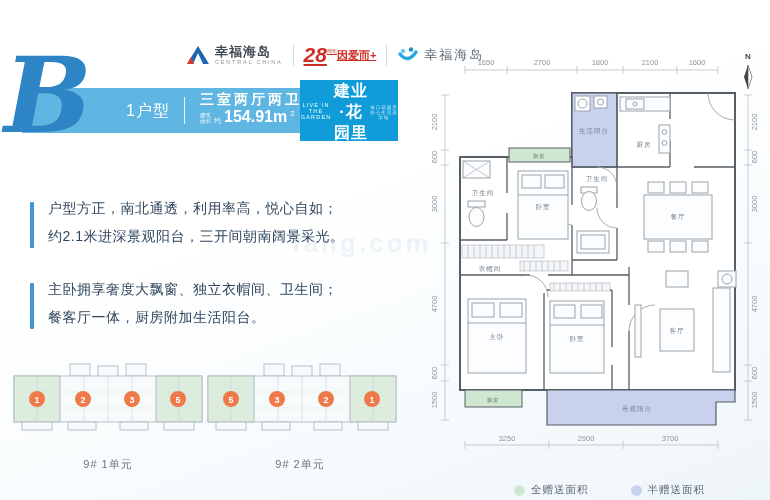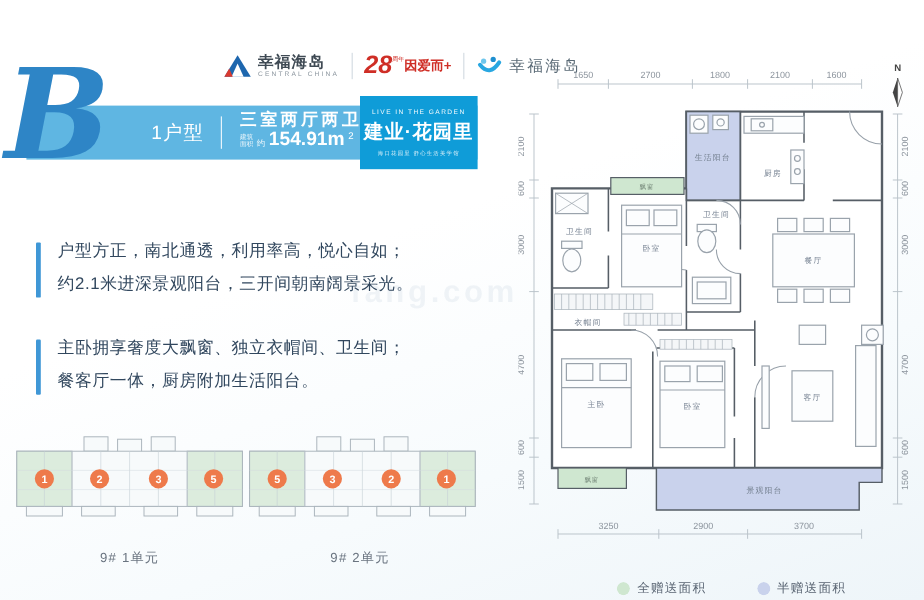--- a/index.html
+++ b/index.html
@@ -6,41 +6,41 @@
   #stage{position:relative;width:770px;height:500px;overflow:hidden;
     background:linear-gradient(160deg,#ffffff 40%,#f7fbfd 70%,#eef5f9 100%);
     font-family:"Liberation Sans","DejaVu Sans",sans-serif;}
   
   .header{position:absolute;left:186px;top:40px;height:30px;display:flex;align-items:center;gap:10px;}
   .brand{display:flex;align-items:center;gap:5px;}
   .brand1-text{display:flex;flex-direction:column;line-height:1;}
   .brand1-name{font-size:13px;font-weight:bold;color:#3f4a54;letter-spacing:1px;}
   .brand1-sub{font-size:5.5px;color:#8b959e;letter-spacing:1.8px;margin-top:2px;}
   .vdiv{width:1px;height:22px;background:#d5dde3;}
-  .brand2{display:flex;align-items:center;gap:0;color:#cf2e26;}
+  .brand2{display:flex;align-items:flex-end;gap:0;color:#cf2e26;text-decoration:underline;}
   .brand2-num{font-size:21px;font-weight:bold;line-height:.9;font-style:italic;}
   .brand2-sup{font-size:5px;margin-bottom:10px;}
   .brand2-slogan{font-size:11px;font-weight:bold;margin-bottom:1px;}
   .brand3-name{font-size:13px;color:#5a6a76;letter-spacing:2px;}
   
   .b-letter{position:absolute;left:4px;top:44px;font-family:"DejaVu Serif","Liberation Serif",serif;
     font-style:italic;font-weight:bold;font-size:104px;line-height:1;color:#2e85c6;z-index:3;}
   .banner-bar{position:absolute;left:22px;top:88px;width:376px;height:45px;background:#5fb6e2;z-index:1;}
   .banner-inner{position:relative;width:100%;height:100%;color:#fff;}
   .unit-type{position:absolute;left:104px;top:13px;font-size:16px;letter-spacing:1px;}
   .banner-div{position:absolute;left:162px;top:9px;width:1px;height:27px;background:rgba(255,255,255,.85);}
   .banner-specs{position:absolute;left:178px;top:4px;line-height:1;}
   .spec-layout{font-size:14px;font-weight:bold;letter-spacing:3px;}
   .spec-area{display:flex;align-items:flex-end;margin-top:3px;gap:3px;}
   .area-stack{display:flex;flex-direction:column;font-size:5.5px;line-height:1.2;opacity:.9;}
   .area-prefix{font-size:7px;margin-bottom:1px;opacity:.9;}
   .area-value{font-size:16px;font-weight:bold;}
   .area-sup{font-size:8px;margin-bottom:7px;}
   .logo-box{position:absolute;left:300px;top:80px;width:98px;height:61px;background:#0f9cd8;z-index:2;
-    display:flex;flex-direction:column;align-items:center;justify-content:center;color:#fff;text-align:center;}
+    display:flex;flex-direction:row;align-items:center;justify-content:center;color:#fff;text-align:center;}
   .logo-top{font-size:5.5px;letter-spacing:1.2px;opacity:.95;}
   .logo-name{font-size:16px;font-weight:bold;letter-spacing:1px;margin-top:3px;}
   .logo-slogan{font-size:4.5px;letter-spacing:1px;margin-top:4px;opacity:.85;}
   
   .bullet{position:absolute;left:30px;display:flex;}
   .bullet-bar{width:4px;height:46px;background:#3f97d6;margin-top:8px;border-radius:1px;}
   .bullet-text{margin-left:14px;font-size:14px;color:#31475e;line-height:2.0;letter-spacing:.5px;}
   
   .bldg{position:absolute;top:360px;}
   .bldg-label{position:absolute;top:457px;width:120px;text-align:center;font-size:11px;color:#6a7480;letter-spacing:1px;}

